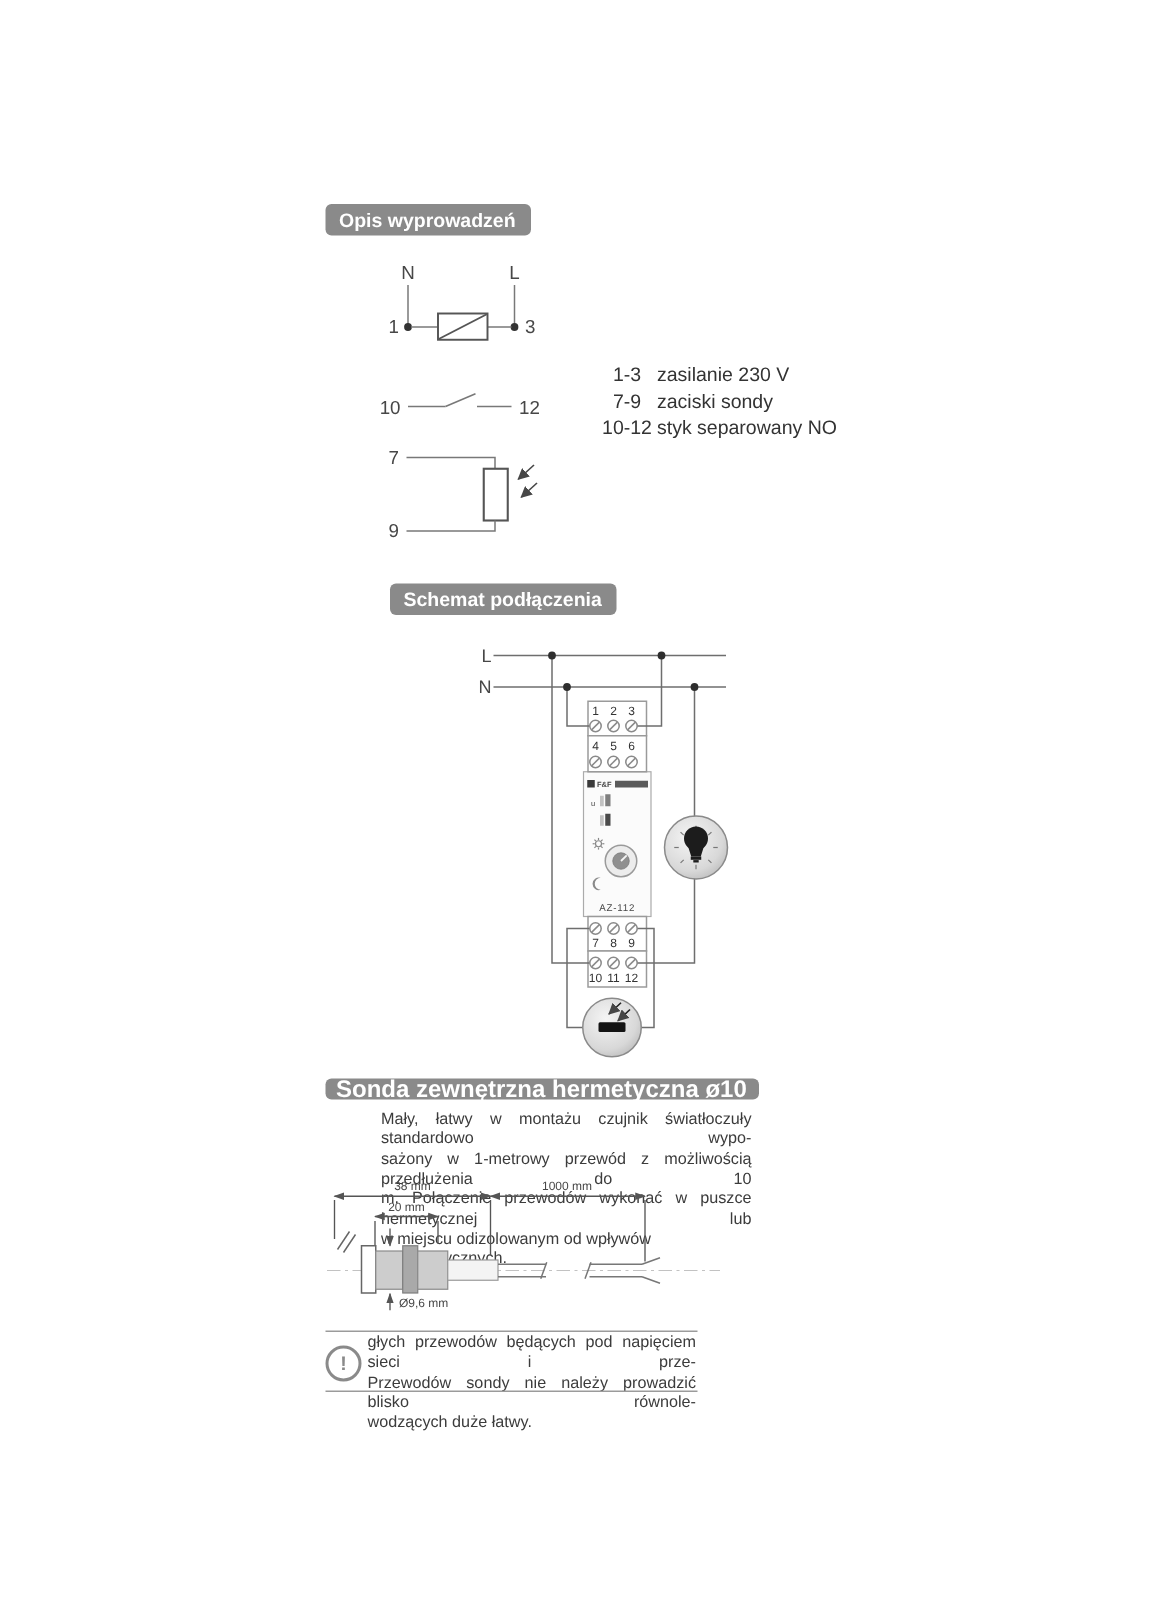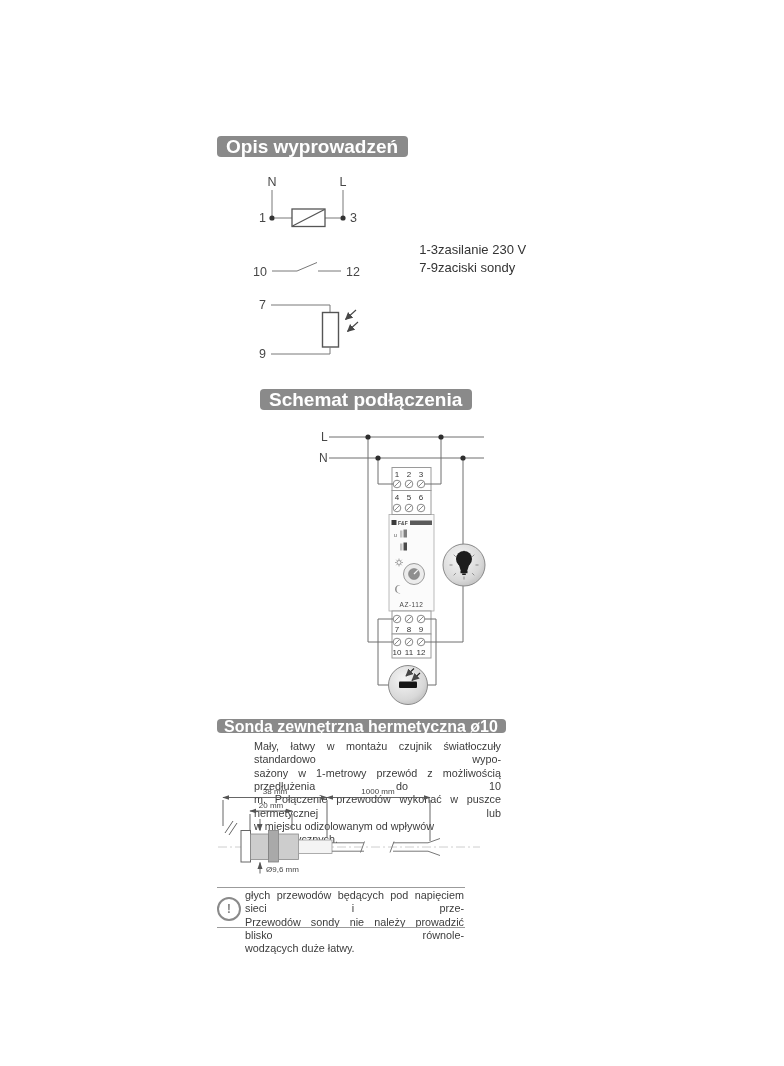--- a/index.html
+++ b/index.html
@@ -1,24 +1,24 @@
 <!DOCTYPE html>
 <html><head>
 <meta charset="utf-8">
 <style>
   html,body{margin:0;padding:0;background:#fff;}
   #page{position:relative;width:784px;height:1066px;background:#ffffff;overflow:hidden;
         font-family:"Liberation Sans",sans-serif;color:#3c3c3c;}
   .hdr{position:absolute;background:#8a8a8a;color:#fff;font-weight:bold;
        border-radius:4px;white-space:nowrap;box-sizing:border-box;}
-  .hdr.big{font-size:19px;line-height:15px;padding:3px 10px 3px 9px;}
+  .hdr.big{font-size:13px;line-height:15px;padding:3px 10px 3px 9px;}
   .hdr.small{font-size:16px;line-height:11px;padding:2px 8px 1px 7px;}
   .legend{position:absolute;left:398px;top:241px;font-size:13px;color:#333;}
   .legend-row{display:flex;height:17.7px;line-height:17.7px;}
-  .legend-pins{width:40px;text-align:right;}
+  .legend-pins{width:40px;text-align:center;}
   .legend-desc{}
   .para{position:absolute;left:216px;top:740px;width:247px;font-size:10.8px;
         line-height:13.35px;color:#3c3c3c;margin-left:38px;}
   .warn-text{position:absolute;left:245px;top:889px;width:219px;font-size:10.8px;
         line-height:13.35px;color:#3c3c3c;}
   .just{text-align:justify;text-align-last:justify;}
   .rule{position:absolute;left:217px;width:248px;height:1px;background:#9b9b9b;}
   .warn-circle{position:absolute;left:217px;top:897px;width:20px;height:20px;
         border:2px solid #8a8a8a;border-radius:50%;color:#8a8a8a;font-weight:bold;
         font-size:13px;line-height:20px;text-align:center;background:#fff;}
@@ -80,20 +80,24 @@
   </svg>
 
   <div class="legend">
     <div class="legend-row">
       <span class="legend-pins">1-3</span>
       <span class="legend-desc">zasilanie 230 V</span>
     </div>
     <div class="legend-row">
       <span class="legend-pins">7-9</span>
       <span class="legend-desc">zaciski sondy</span>
+    </div>
+    <div class="legend-row">
+      <span class="legend-pins">10-12</span>
+      <span class="legend-desc">styk separowany NO</span>
     </div>
   </div>
 
   <div class="hdr big" style="left:216px;top:389px;margin-left:44px;">Schemat podłączenia</div>
 
   <svg style="left:315px;top:425px;" width="245" height="285" viewBox="315 425 245 285">
     <defs>
       <radialGradient id="ball" cx="40%" cy="35%" r="75%">
         <stop offset="0%" stop-color="#f5f5f5"></stop>
           <stop offset="70%" stop-color="#d8d8d8"></stop>

